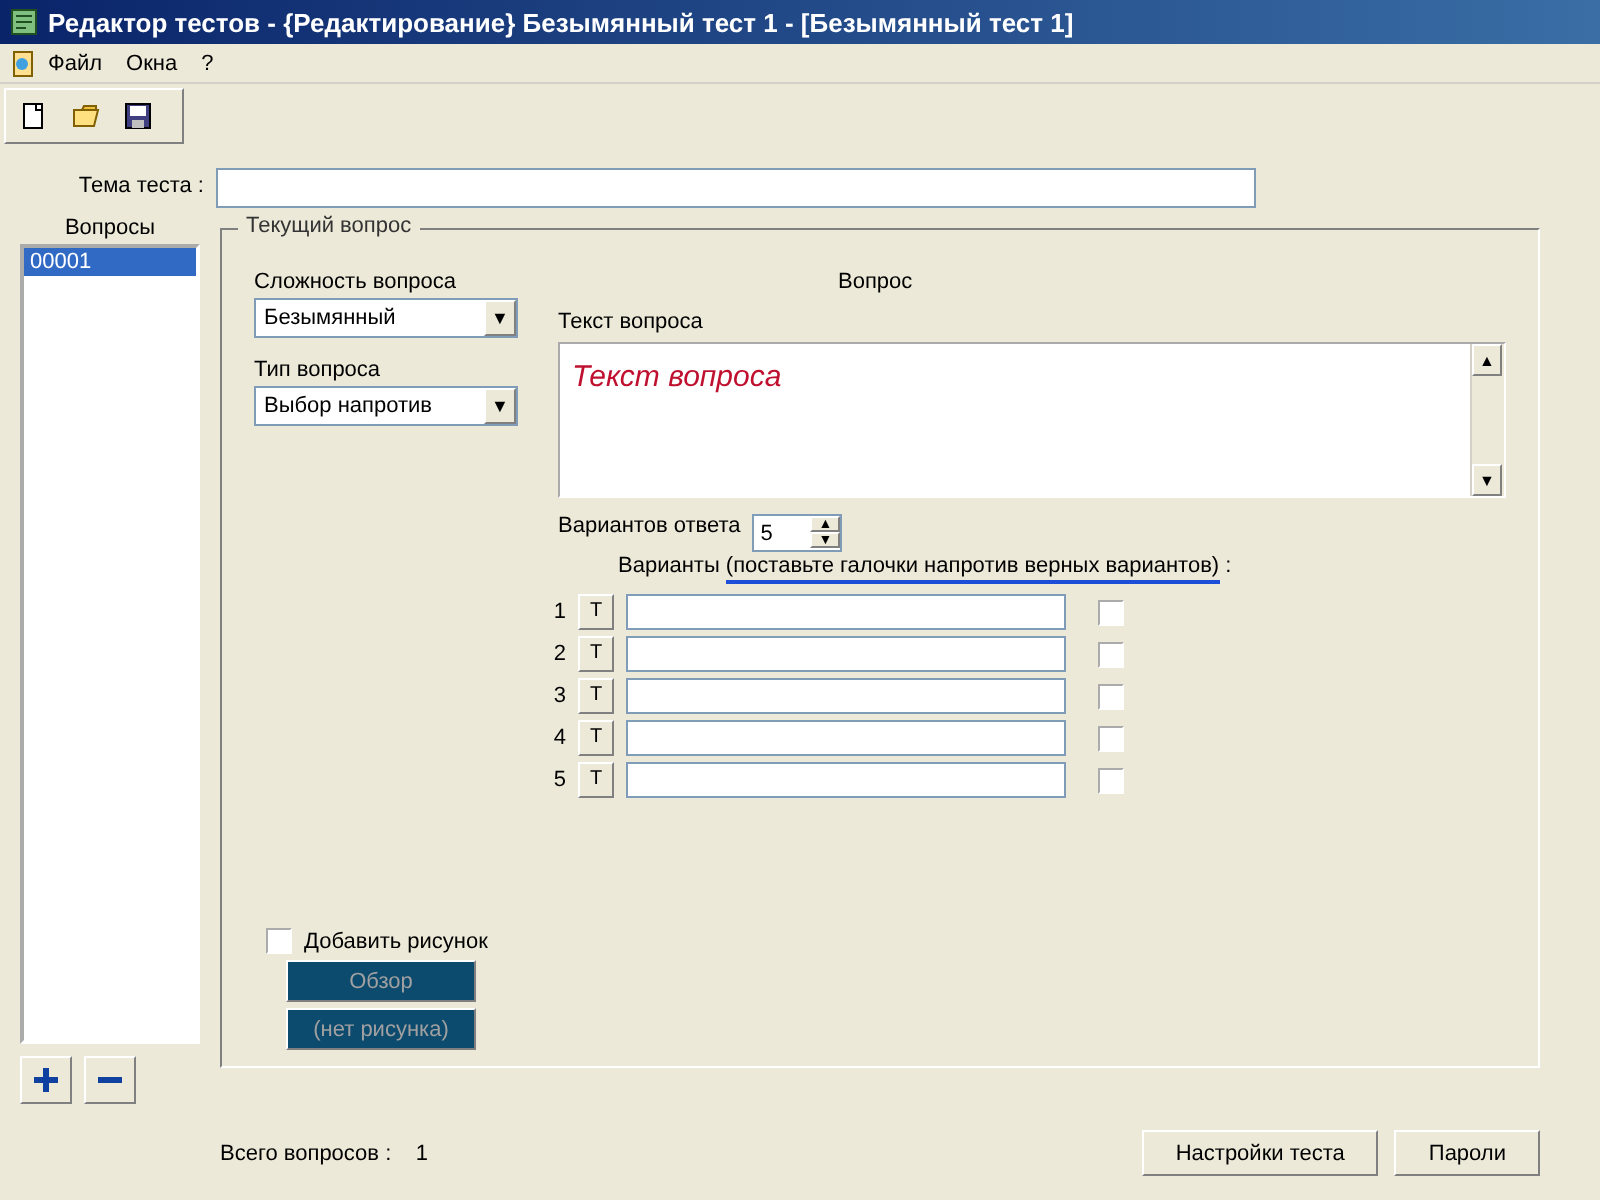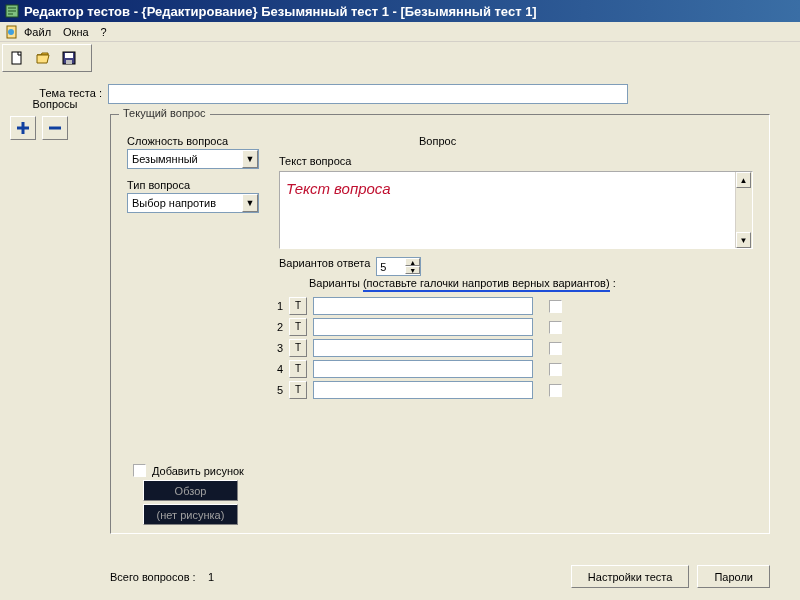--- a/index.html
+++ b/index.html
@@ -69,21 +69,21 @@
     flex:0 0 520px;
     height:20px;
     border:1px solid #7f9db9;
     background:#fff;
     font-family:inherit;
     font-size:11px;
     padding:0 3px;
   }
   .left-col {
     position:absolute;
-    top:24px; left:10px; width:90px; bottom:20px;
+    top:34px; left:10px; width:90px; bottom:20px;
   }
   .left-col .lbl-q { text-align:center; margin-bottom:2px;}
   .qlist {
     border:2px inset #fff;
     background:#fff;
     height:400px;
     overflow:hidden;
   }
   .qlist .sel {
     background:#316ac5;
@@ -255,21 +255,21 @@
     width:13px; height:13px;
     border:1px inset #fff;
     background:#fff;
   }
   .disabled-btn {
     position:absolute;
     left:24px;
     width:95px; height:21px;
     border:1px solid #808080;
     border-top-color:#fff; border-left-color:#fff;
-    background:#0f172a;
+    background:#0c4a6e;
     color:#a0a0a0;
     display:flex; align-items:center; justify-content:center;
   }
   .db1 { bottom:24px; }
   .db2 { bottom:0px; }
   .bottom-row {
     position:absolute;
     bottom:12px; left:110px; right:30px;
     display:flex; align-items:center;
   }
@@ -335,20 +335,23 @@
 
 <div class="work">
 
   <div class="row-theme">
     <span class="lbl">Тема теста :</span>
     <input type="text" value="" style="">
   </div>
 
   <div class="left-col">
     <div class="lbl-q">Вопросы</div>
+    <div class="qlist">
+      <div class="sel">00001</div>
+    </div>
     <div class="pm-row">
       <div class="pmbtn plus">
         <svg width="16" height="16" viewBox="0 0 16 16">
             <path d="M8 2v12M2 8h12" stroke="#1040a0" stroke-width="3"></path>
           </svg>
       </div>
       <div class="pmbtn minus">
         <svg width="16" height="16" viewBox="0 0 16 16">
             <path d="M2 8h12" stroke="#1040a0" stroke-width="3"></path>
           </svg>

